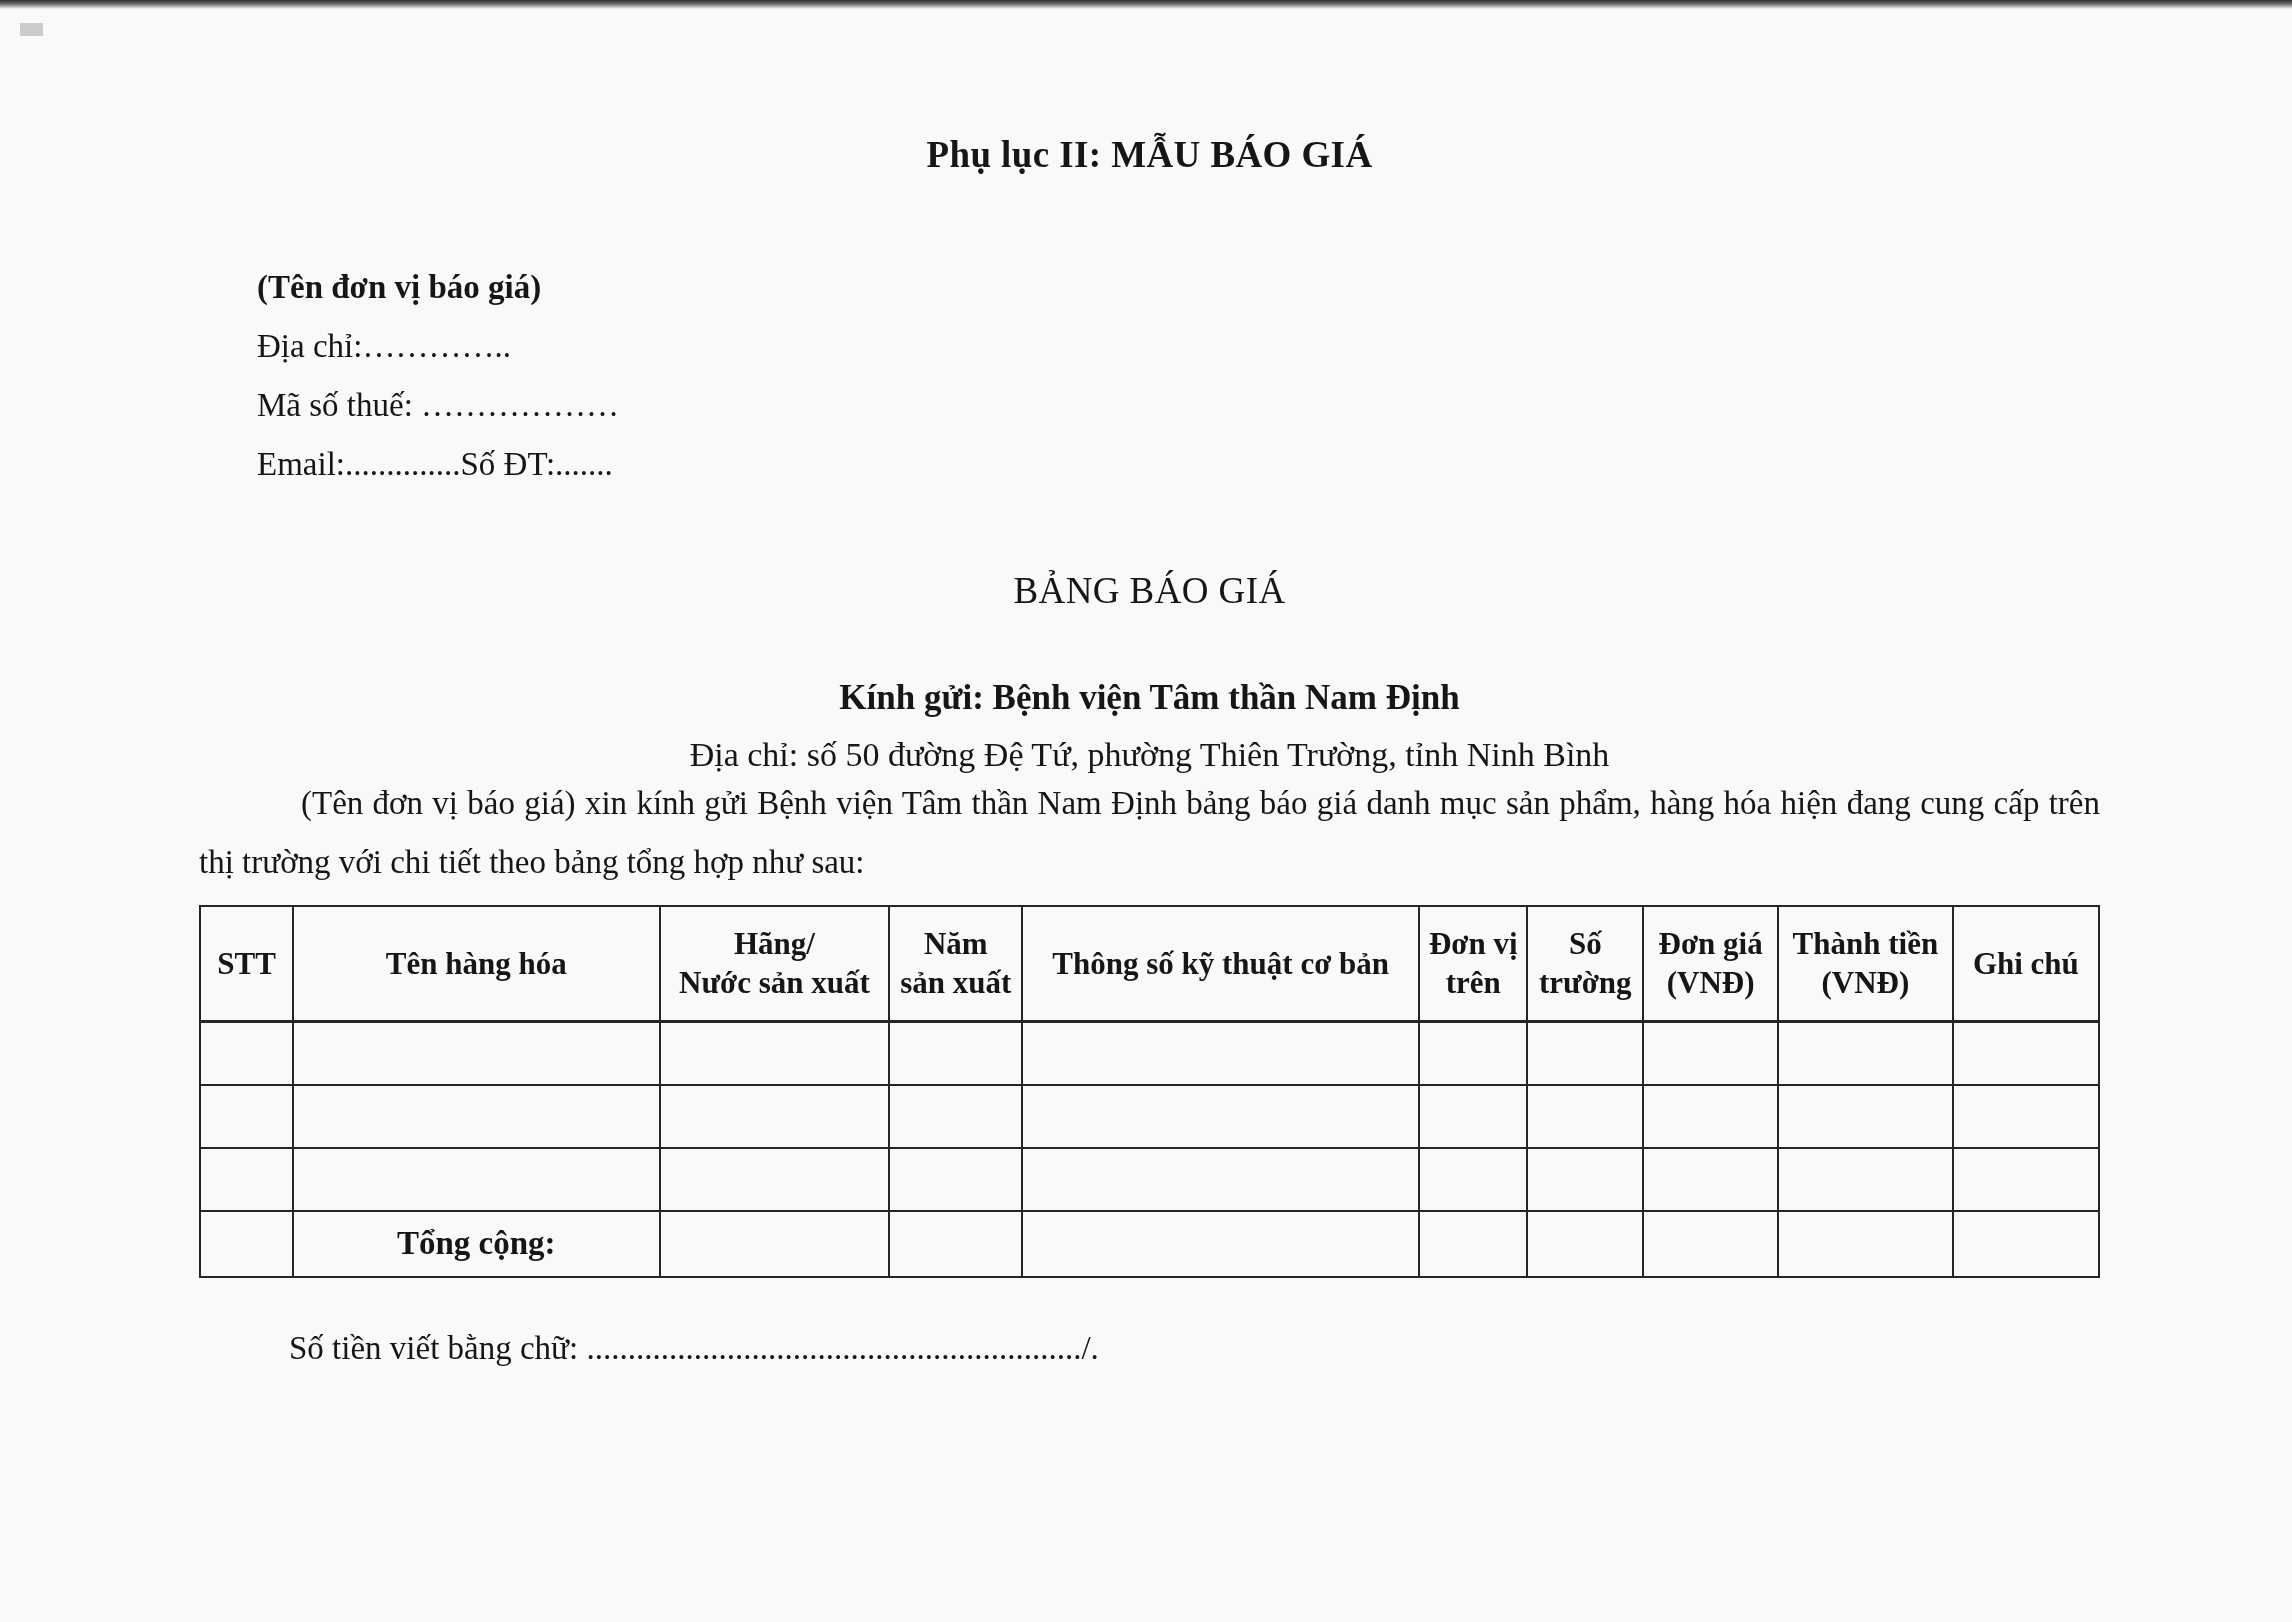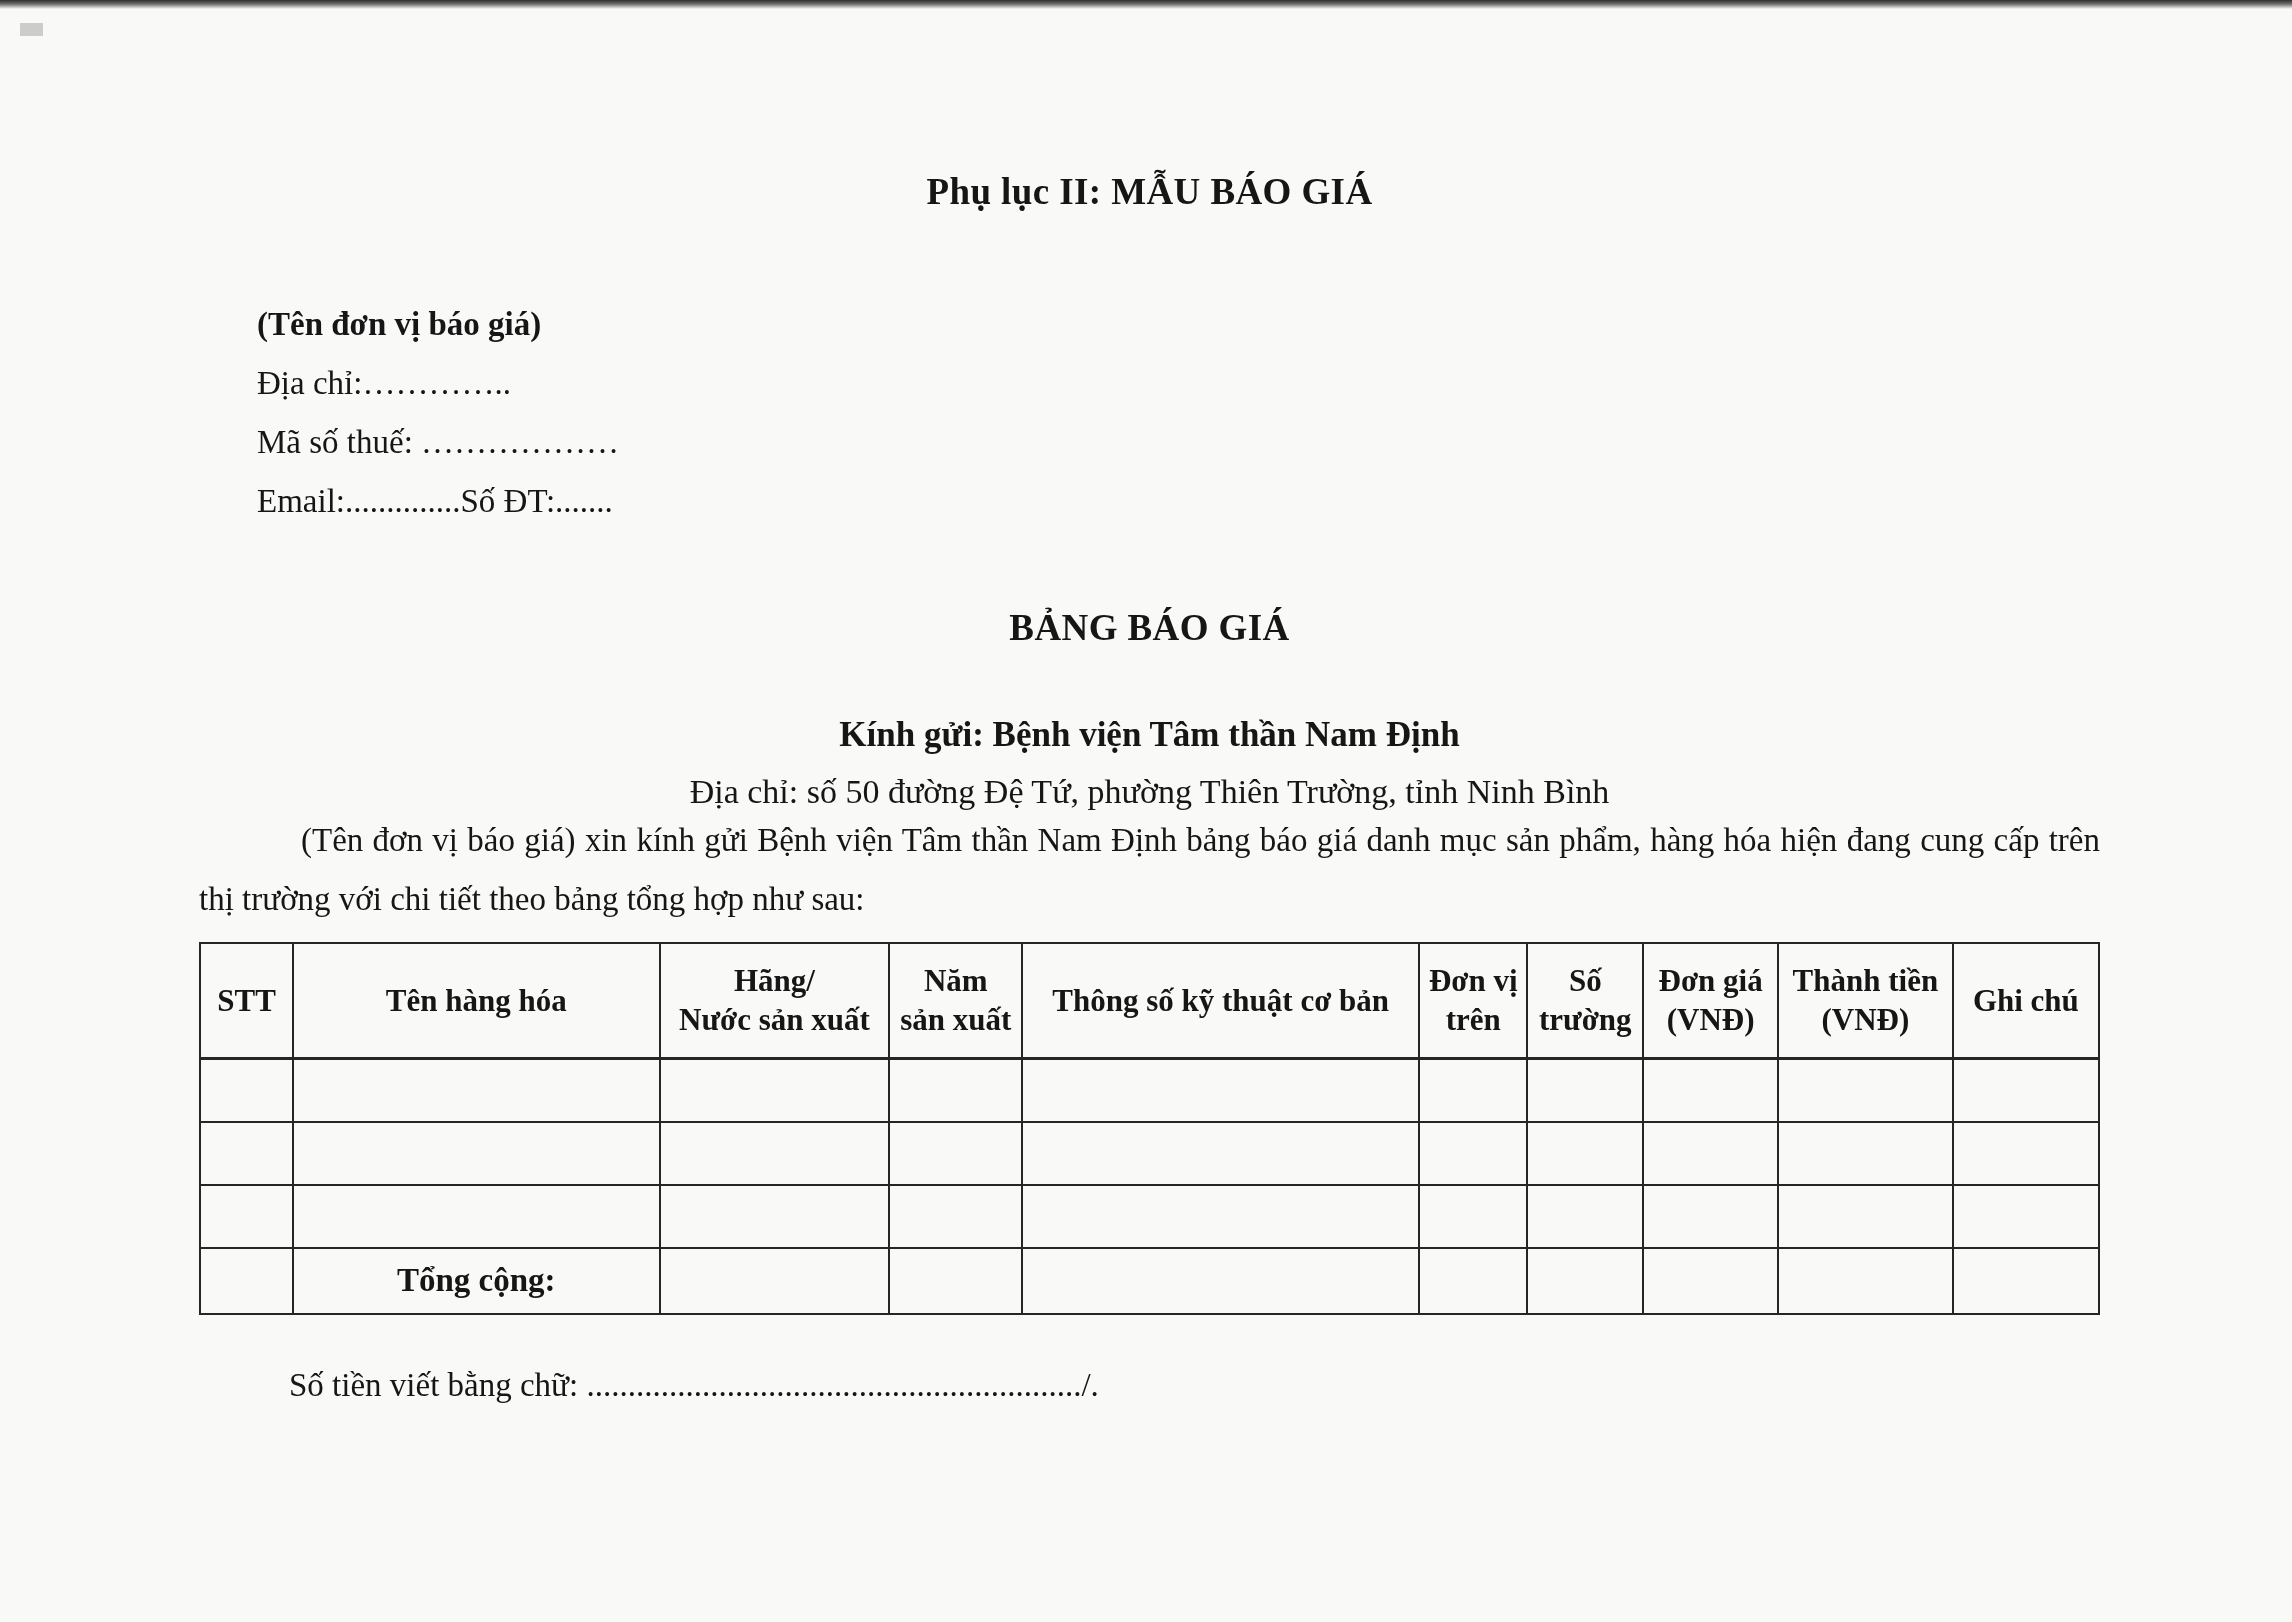--- a/index.html
+++ b/index.html
@@ -10,21 +10,21 @@
   .page {
     position: relative;
     width: 2293px;
     height: 1623px;
     margin: 0 auto;
     background: #f9f9f7;
     color: #161616;
     font-family: "Liberation Serif", "DejaVu Serif", serif;
     font-size: 33px;
     box-sizing: border-box;
-    padding: 97px 193px 0 199px;
+    padding: 60px 193px 0 199px;
     overflow: hidden;
   }
   
   .scan-edge-top {
     position: absolute;
     top: 0; left: 0;
     width: 100%; height: 9px;
     background: linear-gradient(180deg, #2f2f2f 0%, #6f6f6f 45%, rgba(150,150,150,0) 100%);
   }
   .scan-smudge {
@@ -49,21 +49,21 @@
   }
   .vendor-block {
     margin: 82px 0 0 58px;
     line-height: 59px;
   }
   .vendor-block .vendor-name { font-weight: bold; font-family: Liberation Serif, serif; }
   h2.quote-heading {
     margin: 75px 0 0 0;
     text-align: center;
     font-size: 37px;
-    font-weight: bold;
+    font-weight: normal;
     letter-spacing: 0.4px;
   }
   .recipient {
     margin-top: 66px;
     text-align: center;
     font-size: 35px;
     font-weight: bold;
   }
   .recipient-address {
     margin-top: 18px;

